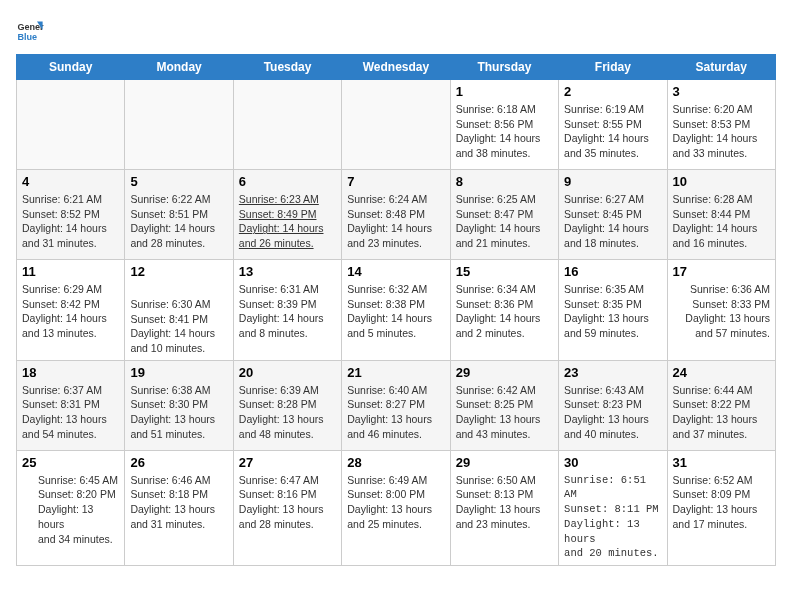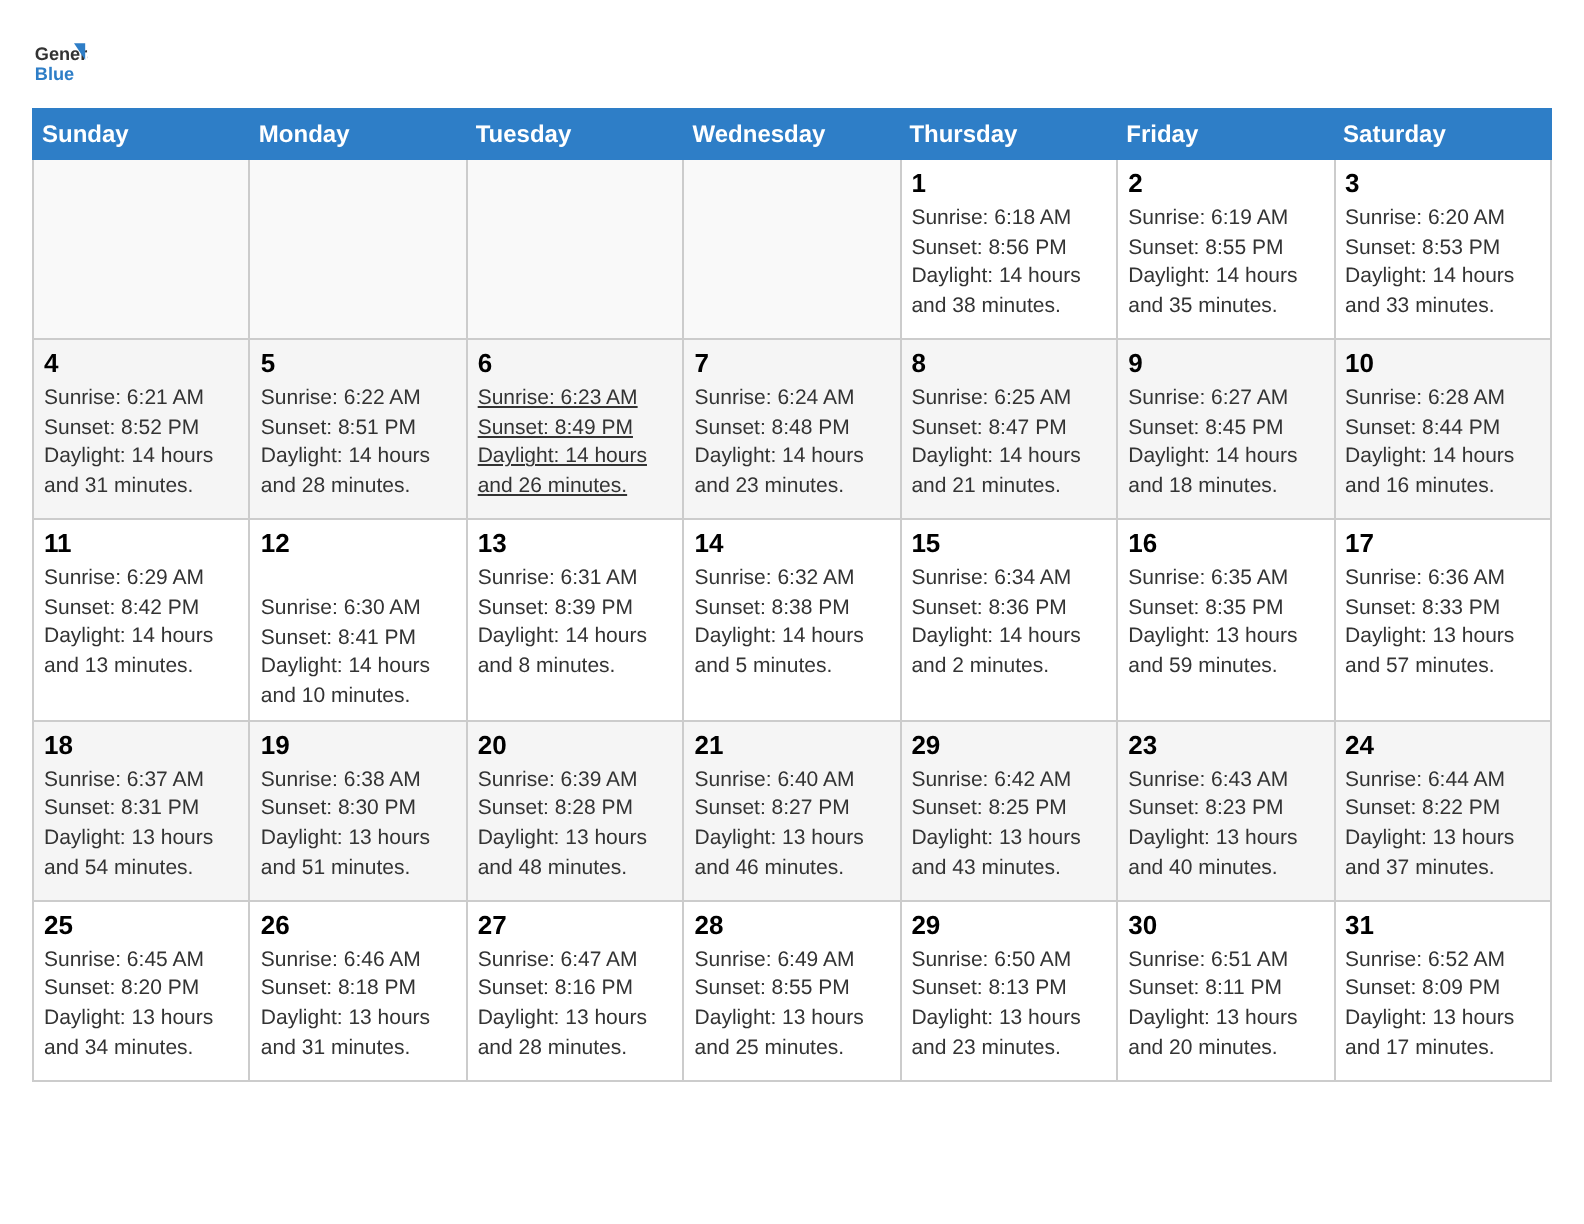--- a/index.html
+++ b/index.html
@@ -39,21 +39,21 @@
     }
     table {
       width: 100%;
       border-collapse: collapse;
       font-size: 11px;
     }
     th {
       background-color: #2e7ec7;
       color: #fff;
       padding: 5px 4px;
-      text-align: left;
+      text-align: center;
       font-size: 12px;
       font-weight: bold;
       border: 1px solid #2e7ec7;
     }
     td {
       border: 1px solid #ccc;
       vertical-align: top;
       padding: 4px 5px;
       width: calc(100% / 7);
       min-height: 80px;
@@ -230,21 +230,21 @@
         </td>
         <td>
           <span class="day-num">16</span>
           <div class="day-info" style="white-space: pre-line;">Sunrise: 6:35 AM
 Sunset: 8:35 PM
 Daylight: 13 hours
 and 59 minutes.</div>
         </td>
         <td>
           <span class="day-num">17</span>
-          <div class="day-info" style="white-space: pre-line;">Sunrise: 6:36 AM
+          <div class="day-info" style="white-space: pre-line; text-align: right;">Sunrise: 6:36 AM
 Sunset: 8:33 PM
 Daylight: 13 hours
 and 57 minutes.</div>
         </td>
       </tr>
       <tr class="week-row">
         <td>
           <span class="day-num">18</span>
           <div class="day-info" style="white-space: pre-line;">Sunrise: 6:37 AM
 Sunset: 8:31 PM
@@ -290,21 +290,21 @@
           <span class="day-num">24</span>
           <div class="day-info" style="white-space: pre-line;">Sunrise: 6:44 AM
 Sunset: 8:22 PM
 Daylight: 13 hours
 and 37 minutes.</div>
         </td>
       </tr>
       <tr class="week-row">
         <td>
           <span class="day-num">25</span>
-          <div class="day-info" style="white-space: pre-line;">Sunrise: 6:45 AM
+          <div class="day-info" style="white-space: pre-line; margin-left: 16px;">Sunrise: 6:45 AM
 Sunset: 8:20 PM
 Daylight: 13 hours
 and 34 minutes.</div>
         </td>
         <td>
           <span class="day-num">26</span>
           <div class="day-info" style="white-space: pre-line;">Sunrise: 6:46 AM
 Sunset: 8:18 PM
 Daylight: 13 hours
 and 31 minutes.</div>
@@ -312,34 +312,34 @@
         <td>
           <span class="day-num">27</span>
           <div class="day-info" style="white-space: pre-line;">Sunrise: 6:47 AM
 Sunset: 8:16 PM
 Daylight: 13 hours
 and 28 minutes.</div>
         </td>
         <td>
           <span class="day-num">28</span>
           <div class="day-info" style="white-space: pre-line;">Sunrise: 6:49 AM
-Sunset: 8:55 PM
+Sunset: 8:00 PM
 Daylight: 13 hours
 and 25 minutes.</div>
         </td>
         <td>
           <span class="day-num">29</span>
           <div class="day-info" style="white-space: pre-line;">Sunrise: 6:50 AM
 Sunset: 8:13 PM
 Daylight: 13 hours
 and 23 minutes.</div>
         </td>
         <td>
           <span class="day-num">30</span>
-          <div class="day-info" style="white-space: pre-line;">Sunrise: 6:51 AM
+          <div class="day-info" style="white-space: pre-line; font-family: Liberation Mono, monospace;">Sunrise: 6:51 AM
 Sunset: 8:11 PM
 Daylight: 13 hours
 and 20 minutes.</div>
         </td>
         <td>
           <span class="day-num">31</span>
           <div class="day-info" style="white-space: pre-line;">Sunrise: 6:52 AM
 Sunset: 8:09 PM
 Daylight: 13 hours
 and 17 minutes.</div>

